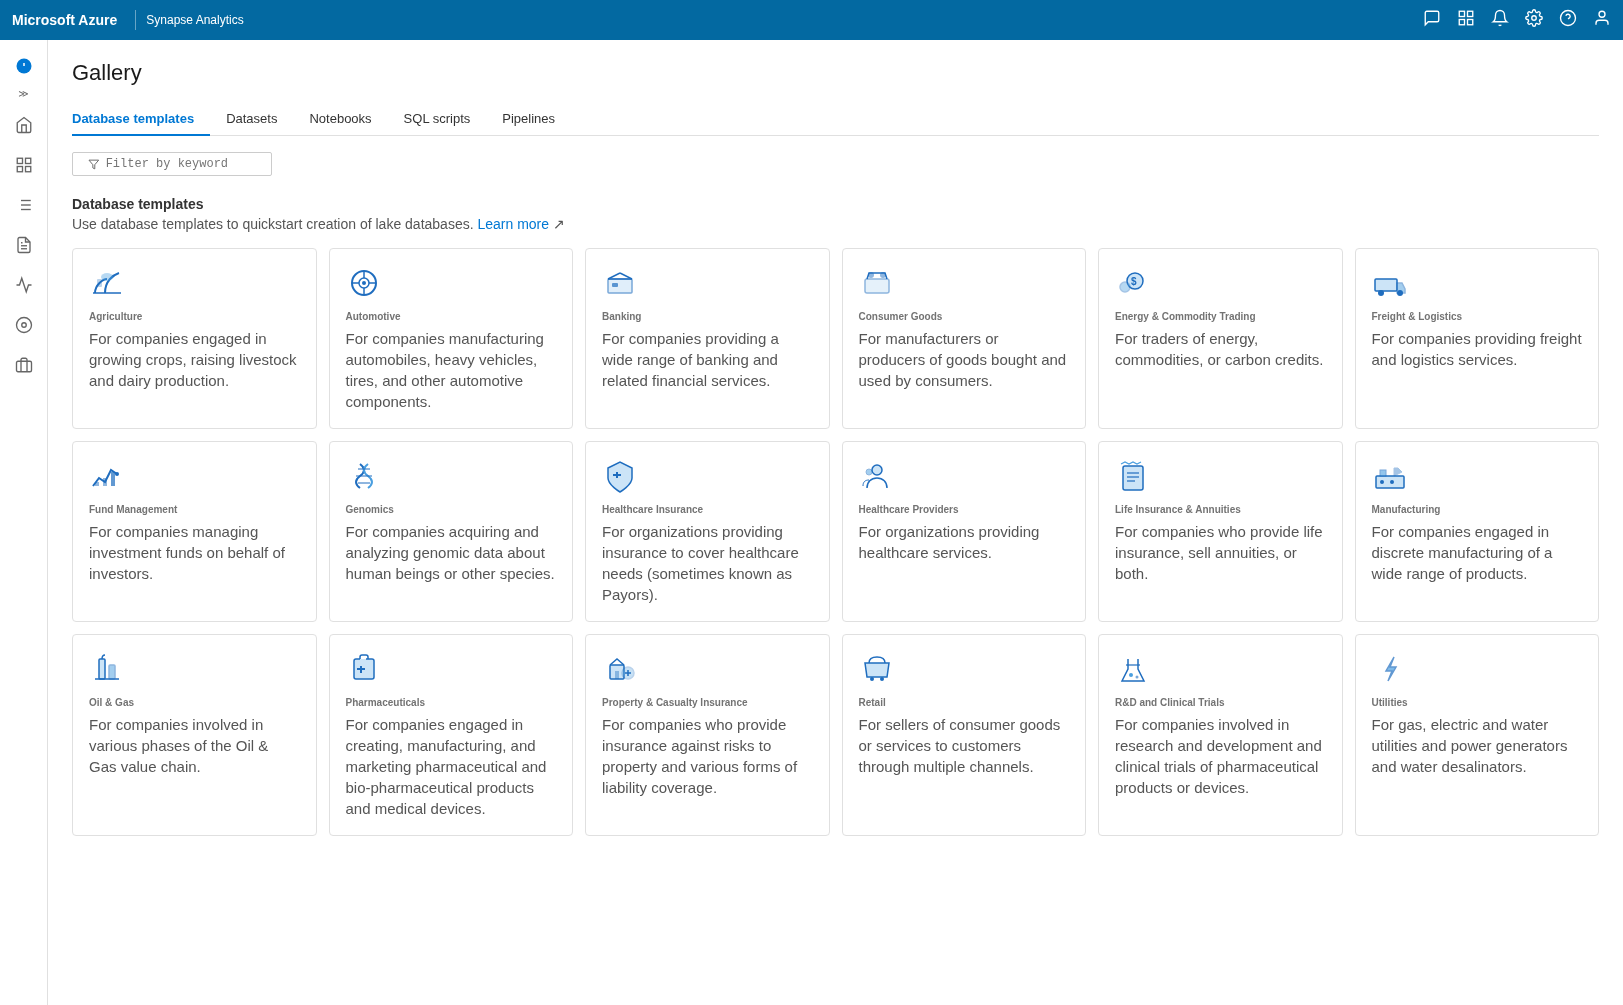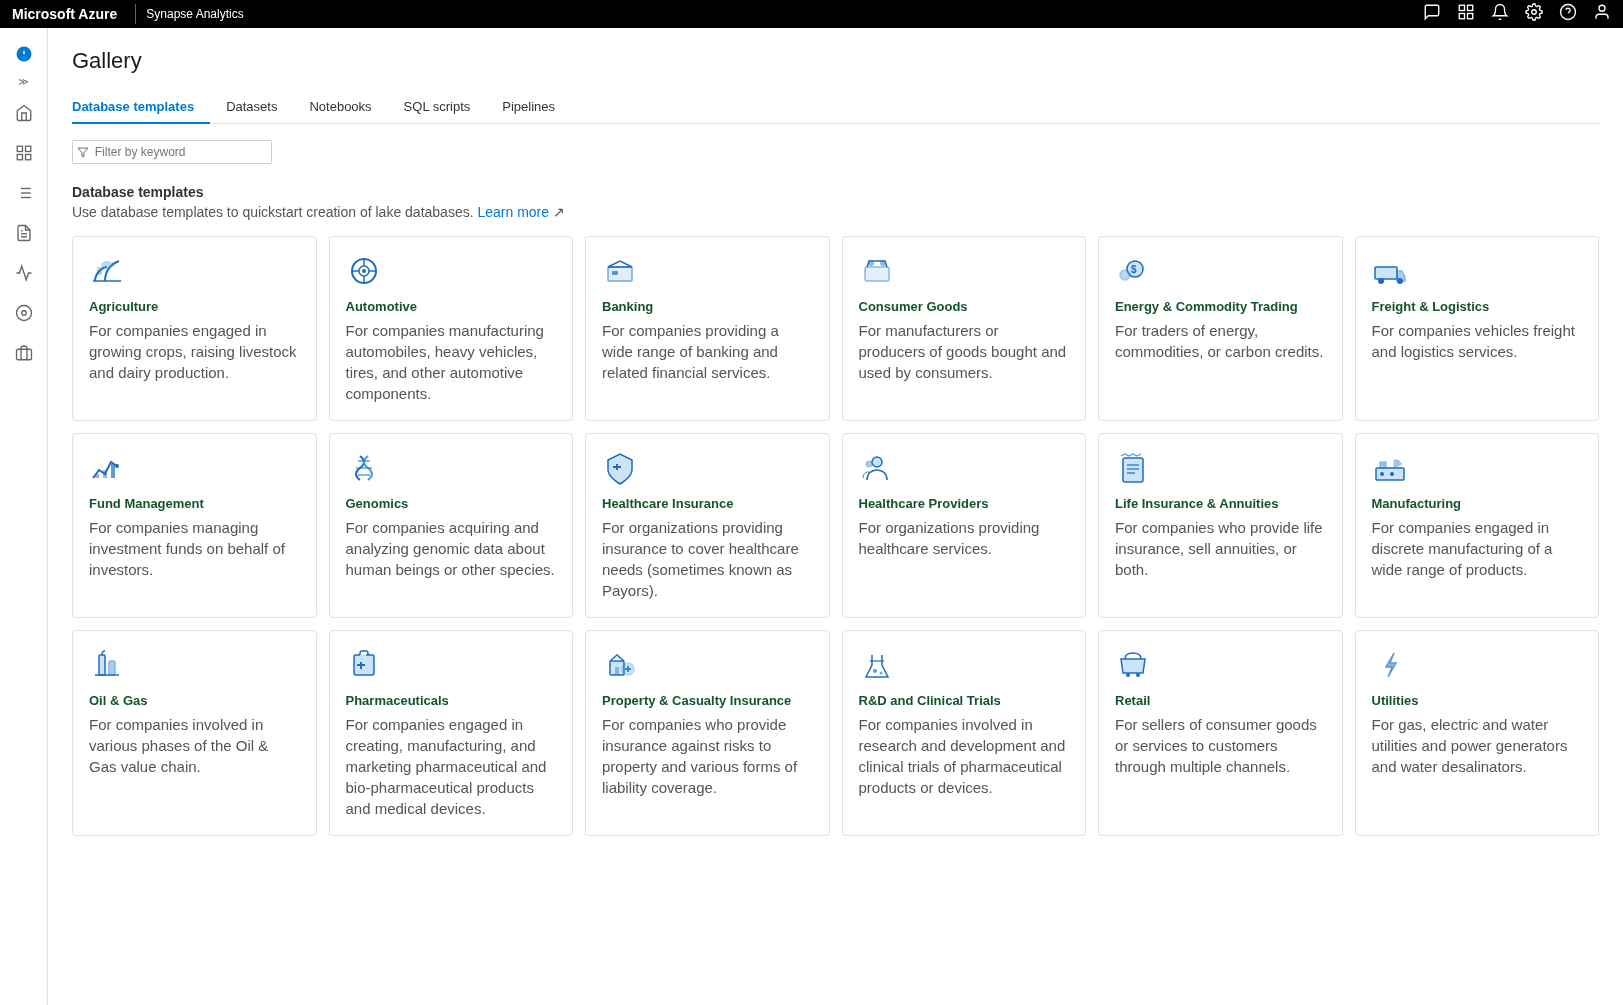--- a/index.html
+++ b/index.html
@@ -1,24 +1,24 @@
 <!DOCTYPE html>
 <html><head>
   <meta charset="utf-8">
   <style>
     * { box-sizing: border-box; margin: 0; padding: 0; }
     body { font-family: 'Segoe UI', sans-serif; font-size: 13px; background: #fff; color: #333; display: flex; flex-direction: column; height: 100vh; overflow: hidden; }
 
     
     .topbar {
-      background: #000000;
+      background: #0369a1;
       color: #fff;
       display: flex;
       align-items: center;
-      height: 28px;
+      height: 40px;
       padding: 0 12px;
       flex-shrink: 0;
     }
     .topbar-brand { font-weight: 600; font-size: 14px; margin-right: 8px; }
     .topbar-divider { width: 1px; height: 20px; background: rgba(255,255,255,0.4); margin: 0 10px; }
     .topbar-app { font-size: 12px; }
     .topbar-icons { margin-left: auto; display: flex; gap: 16px; align-items: center; }
     .topbar-icon { color: #fff; font-size: 16px; cursor: pointer; }
 
     
@@ -65,25 +65,26 @@
     }
     .tab.active { border-bottom: 2px solid #0078d4; color: #0078d4; font-weight: 600; }
     .tab:first-child { padding-left: 0; }
 
     
     .filter-bar { display: flex; align-items: center; margin-bottom: 20px; }
     .filter-input {
       display: flex; align-items: flex-end;
       border: 1px solid #ccc;
       border-radius: 2px;
-      padding: 4px 4px;
+      padding: 4px 15px;
       width: 200px;
       gap: 6px;
       font-size: 12px;
       color: #666;
+      font-family: Liberation Mono, monospace;
     }
     .filter-input input {
       border: none; outline: none; font-size: 12px; color: #333; width: 100%;
       font-family: inherit;
     }
 
     
     .section-title { font-size: 14px; font-weight: 600; margin-bottom: 4px; }
     .section-desc { font-size: 14px; color: #555; margin-bottom: 16px; }
     .section-desc a { color: #0078d4; text-decoration: none; }
@@ -100,21 +101,21 @@
       border: 1px solid #e0e0e0;
       border-radius: 4px;
       padding: 16px;
       cursor: pointer;
       transition: box-shadow 0.15s;
       background: #fff;
       min-height: 160px;
     }
     .card-icon { width: 36px; height: 36px; margin-bottom: 10px; display: flex; align-items: center; justify-content: center; }
     .card-icon svg { width: 36px; height: 36px; }
-    .card-title { font-size: 13px; font-weight: 600; margin-bottom: 6px; color: #14532d; }
+    .card-title { font-size: 10px; font-weight: 600; margin-bottom: 6px; color: #737373; }
     .card-desc { font-size: 15px; color: #555; line-height: 1.4; }
   </style>
 </head>
 <body>
 
 <div class="topbar">
   <span class="topbar-brand">Microsoft Azure</span>
   <span class="topbar-divider"></span>
   <span class="topbar-app">Synapse Analytics</span>
   <div class="topbar-icons">
@@ -317,21 +318,21 @@
         <div class="template-card">
     <div class="card-icon">
       <svg viewBox="0 0 36 36" fill="none" xmlns="http://www.w3.org/2000/svg">
               <rect x="3" y="14" width="22" height="12" rx="1" fill="#cce4f7" stroke="#1f6dbf" stroke-width="1.5"></rect>
               <path d="M25 18h5l3 6v4h-8V18z" fill="#4a9fe0" opacity="0.5" stroke="#1f6dbf" stroke-width="1.5"></path>
               <circle cx="9" cy="28" r="3" fill="#1f6dbf"></circle>
               <circle cx="28" cy="28" r="3" fill="#1f6dbf"></circle>
             </svg>
     </div>
     <div class="card-title">Freight &amp; Logistics</div>
-    <div class="card-desc">For companies vehicles freight and logistics services.</div>
+    <div class="card-desc">For companies providing freight and logistics services.</div>
   </div>
         <div class="template-card">
     <div class="card-icon">
       <svg viewBox="0 0 36 36" fill="none" xmlns="http://www.w3.org/2000/svg">
               <polyline points="4,28 10,20 16,24 22,12 28,16" stroke="#1f6dbf" stroke-width="2" fill="none"></polyline>
               <circle cx="28" cy="16" r="2" fill="#1f6dbf"></circle>
               <rect x="6" y="24" width="4" height="4" fill="#1f6dbf" opacity="0.5"></rect>
               <rect x="14" y="20" width="4" height="8" fill="#1f6dbf" opacity="0.5"></rect>
               <rect x="22" y="14" width="4" height="14" fill="#1f6dbf" opacity="0.7"></rect>
             </svg>
@@ -434,44 +435,44 @@
               <circle cx="26" cy="22" r="6" fill="#4a9fe0" opacity="0.3" stroke="#1f6dbf" stroke-width="1.5"></circle>
               <path d="M23 22h6M26 19v6" stroke="#1f6dbf" stroke-width="1.5"></path>
             </svg>
     </div>
     <div class="card-title">Property &amp; Casualty Insurance</div>
     <div class="card-desc">For companies who provide insurance against risks to property and various forms of liability coverage.</div>
   </div>
         <div class="template-card">
     <div class="card-icon">
       <svg viewBox="0 0 36 36" fill="none" xmlns="http://www.w3.org/2000/svg">
+              <path d="M6 12h24l-2 14H8L6 12z" fill="#cce4f7" stroke="#1f6dbf" stroke-width="1.5"></path>
+              <path d="M10 12 Q10 6 18 6 Q26 6 26 12" stroke="#1f6dbf" stroke-width="1.5" fill="none"></path>
+              <circle cx="13" cy="28" r="2" fill="#1f6dbf"></circle>
+              <circle cx="23" cy="28" r="2" fill="#1f6dbf"></circle>
+            </svg>
+    </div>
+    <div class="card-title">Retail</div>
+    <div class="card-desc">For sellers of consumer goods or services to customers through multiple channels.</div>
+  </div>
+        <div class="template-card">
+    <div class="card-icon">
+      <svg viewBox="0 0 36 36" fill="none" xmlns="http://www.w3.org/2000/svg">
               <path d="M13 8v10l-6 12h22l-6-12V8" stroke="#1f6dbf" stroke-width="1.5" fill="none"></path>
               <line x1="11" y1="14" x2="25" y2="14" stroke="#1f6dbf" stroke-width="1.2"></line>
               <circle cx="16" cy="24" r="2" fill="#4a9fe0"></circle>
               <circle cx="22" cy="26" r="1.5" fill="#1f6dbf" opacity="0.6"></circle>
             </svg>
     </div>
     <div class="card-title">R&amp;D and Clinical Trials</div>
     <div class="card-desc">For companies involved in research and development and clinical trials of pharmaceutical products or devices.</div>
   </div>
         <div class="template-card">
     <div class="card-icon">
       <svg viewBox="0 0 36 36" fill="none" xmlns="http://www.w3.org/2000/svg">
-              <path d="M6 12h24l-2 14H8L6 12z" fill="#cce4f7" stroke="#1f6dbf" stroke-width="1.5"></path>
-              <path d="M10 12 Q10 6 18 6 Q26 6 26 12" stroke="#1f6dbf" stroke-width="1.5" fill="none"></path>
-              <circle cx="13" cy="28" r="2" fill="#1f6dbf"></circle>
-              <circle cx="23" cy="28" r="2" fill="#1f6dbf"></circle>
-            </svg>
-    </div>
-    <div class="card-title">Retail</div>
-    <div class="card-desc">For sellers of consumer goods or services to customers through multiple channels.</div>
-  </div>
-        <div class="template-card">
-    <div class="card-icon">
-      <svg viewBox="0 0 36 36" fill="none" xmlns="http://www.w3.org/2000/svg">
               <path d="M22 6l-4 10h6l-8 14 4-10H14L22 6z" fill="#4a9fe0" stroke="#1f6dbf" stroke-width="1.5" opacity="0.7"></path>
             </svg>
     </div>
     <div class="card-title">Utilities</div>
     <div class="card-desc">For gas, electric and water utilities and power generators and water desalinators.</div>
   </div>
       </div>
   </div>
 </div>
 

